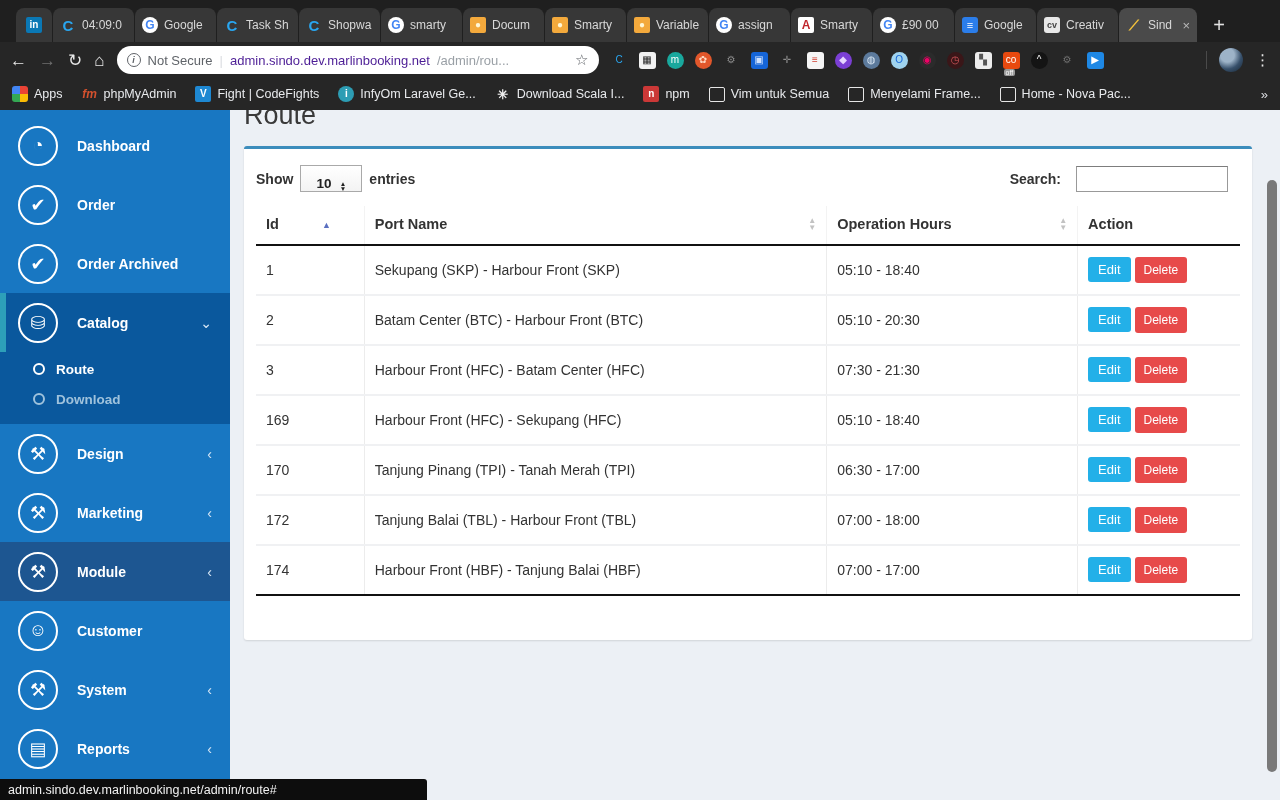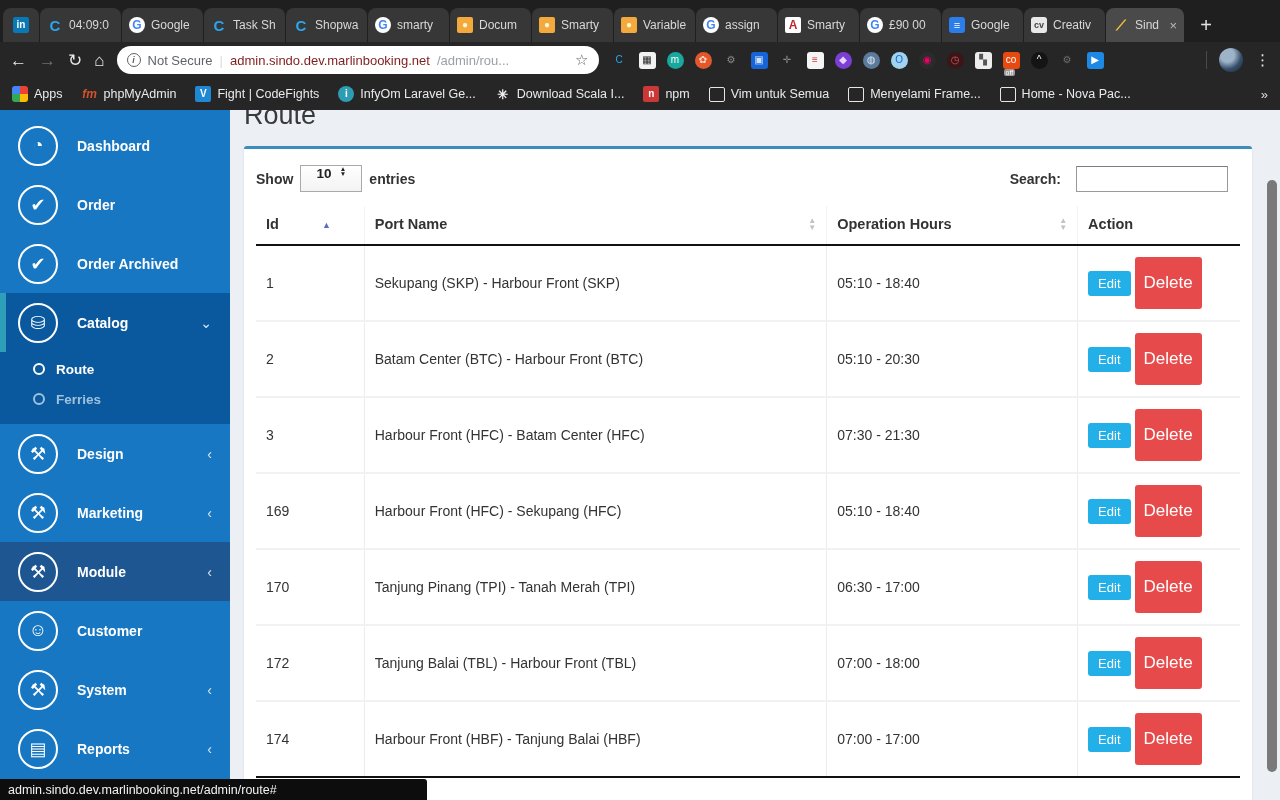--- a/index.html
+++ b/index.html
@@ -1,20 +1,20 @@
 <!DOCTYPE html>
 <html><head>
 <meta charset="utf-8">
 <style>
   * { margin:0; padding:0; box-sizing:border-box; }
   html,body { width:1280px; height:800px; overflow:hidden; }
   body { font-family:"Liberation Sans", sans-serif; background:#ecf0f5; position:relative; }
 
   
-  .tabbar { height:42px; background:#1f1f1f; display:flex; align-items:flex-end; padding-left:3px; }
+  .tabbar { height:42px; background:#1f1f1f; display:flex; align-items:flex-end; padding-left:16px; }
   .tab { height:34px; width:81px; background:#373737; border-radius:8px 8px 0 0; display:flex; align-items:center; gap:6px; padding:0 7px; margin-right:1px; color:#d8d8d8; font-size:12px; overflow:hidden; white-space:nowrap; position:relative; }
   .tab.small { width:36px; justify-content:center; }
   .tab.active { background:#4a4a4a; width:78px; z-index:2; }
   .tab .tlabel { overflow:hidden; white-space:nowrap; flex:1; }
   .tab .tclose { color:#b9b9b9; font-size:13px; }
   .newtab { width:30px; height:30px; margin:0 0 2px 6px; color:#e3e3e3; font-size:20px; display:flex; align-items:center; justify-content:center; border-radius:50%; }
 
   .fav { width:16px; height:16px; min-width:16px; border-radius:3px; display:inline-flex; align-items:center; justify-content:center; font-size:10px; font-weight:bold; line-height:1; }
   .fav-linkedin { background:#0a78b5; color:#fff; border-radius:2px; }
   .fav-clockify { background:transparent; color:#29a6f0; font-size:15px; font-weight:bold; }
@@ -32,21 +32,21 @@
   .fav-infyom { background:#2d9db4; border-radius:50%; color:#fff; font-size:10px; }
   .fav-scala { background:transparent; color:#f0f0f0; font-size:13px; }
 
   .toolbar { height:36px; background:#262626; display:flex; align-items:center; padding:0 10px; gap:12px; }
   .navbtn { color:#e8e8e8; font-size:17px; line-height:1; }
   .navbtn.disabled { color:#6f6f6f; }
   .addressbar { width:482px; height:28px; background:#fff; border-radius:14px; display:flex; align-items:center; padding:0 10px; gap:7px; font-size:13px; }
   .info-i { width:14px; height:14px; border:1.3px solid #5f6368; border-radius:50%; color:#5f6368; font-size:9px; display:flex; align-items:center; justify-content:center; font-style:italic; font-weight:bold; }
   .notsecure { color:#5f6368; }
   .addr-sep { color:#dadce0; }
-  .url-host { color:#7f1d1d; }
+  .url-host { color:#4c1d95; }
   .url-path { color:#9aa0a6; }
   .star { margin-left:auto; color:#5f6368; font-size:15px; }
   .extrow { display:flex; align-items:center; gap:11px; flex:1; justify-content:flex-start; }
   .ext { width:17px; height:17px; display:flex; align-items:center; justify-content:center; font-size:10px; line-height:1; position:relative; }
   .ext .badge-off { position:absolute; bottom:-7px; left:1px; background:#9a9a9a; color:#fff; font-size:7px; padding:0 2px; border-radius:2px; }
   .chrome-sep { width:1px; height:18px; background:#4a4a4a; }
   .avatar { width:24px; height:24px; border-radius:50%; background:radial-gradient(circle at 35% 30%, #9db3c8 0 30%, #37506b 60%, #16222e); }
   .menu-dots { color:#e8e8e8; font-size:15px; letter-spacing:0; }
 
   .bookmarks { height:32px; background:#262626; display:flex; align-items:center; padding:0 12px; gap:19px; color:#e8eaed; font-size:12.5px; }
@@ -72,38 +72,38 @@
   .content { flex:1; overflow:hidden; padding:0 28px 0 14px; position:relative; }
   .page-h1 { font-size:27px; color:#3a3a3a; font-weight:500; margin-top:-11px; line-height:32px; }
 
   .panel { background:#fff; border-top:3px solid #3c8dbc; border-radius:3px; margin-top:15px; box-shadow:0 1px 2px rgba(0,0,0,.12); }
   .panel-head { padding:12px 14px; border-bottom:1px solid #f4f4f4; }
   .btn-create { background:#3c8dbc; color:#fff; border:1px solid #367fa9; border-radius:3px; font-size:14px; padding:7px 15px; font-family:inherit; cursor:pointer; }
   .panel-body { padding:10px 12px 4px 12px; }
 
   .dt-toolbar { display:flex; align-items:center; justify-content:space-between; margin:6px 12px 14px 0; font-size:14px; color:#333; }
   .show-wrap { display:flex; align-items:center; gap:7px; font-weight:bold; }
-  .select-len { width:62px; height:27px; border:1px solid #a9a9a9; border-radius:0; background:linear-gradient(#fff,#f3f3f3); display:inline-flex; align-items:flex-start; justify-content:center; gap:8px; font-size:13.5px; font-weight:bold; color:#222; }
+  .select-len { width:62px; height:27px; border:1px solid #a9a9a9; border-radius:0; background:linear-gradient(#fff,#f3f3f3); display:inline-flex; align-items:flex-end; justify-content:center; gap:8px; font-size:13.5px; font-weight:bold; color:#222; }
   .stepper { display:inline-flex; flex-direction:column; font-size:6.5px; line-height:5px; color:#222; }
   .search-wrap { display:flex; align-items:center; gap:15px; font-weight:bold; }
   .search-input { width:152px; height:26px; border:1px solid #999; border-top-color:#7d7d7d; background:#fff; font-family:inherit; font-size:13px; padding:0 5px; }
 
   table.dt { width:100%; border-collapse:collapse; font-size:14px; color:#333; }
   table.dt th { text-align:left; font-weight:bold; font-size:14.5px; padding:10px 10px 12px 10px; position:relative; border-bottom:2px solid #111; }
   table.dt th .sort-both { position:absolute; right:10px; top:50%; transform:translateY(-55%); display:flex; flex-direction:column; font-size:8px; line-height:7px; color:#c2c2c2; }
   table.dt th .sort-asc { position:absolute; right:auto; left:66px; top:50%; transform:translateY(-50%); font-size:9px; color:#5a6fc0; }
   table.dt td { padding:11px 10px; border-top:2px solid #f0f1f3; border-right:1px solid #ececec; }
   table.dt td:last-child { border-right:none; }
   table.dt th { border-right:1px solid #f3f3f3; }
   table.dt th:last-child { border-right:none; }
   table.dt tr:first-child td { border-top:none; }
   tbody tr:last-child td { border-bottom:2px solid #111; }
   .col-id { width:11%; } .col-name { width:47%; } .col-hours { width:25.5%; } .col-action { width:16.5%; }
   .btn-edit { background:#23b0e8; color:#fff; border:none; border-radius:3px; font-size:13px; padding:5px 10px; font-family:inherit; cursor:pointer; }
-  .btn-del { background:#e74a4a; color:#fff; border:none; border-radius:3px; font-size:17px; padding:16px 9px; margin-left:4px; font-family:inherit; cursor:pointer; }
+  .btn-del { background:#e74a4a; color:#fff; border:none; border-radius:3px; font-size:12px; padding:6px 9px; margin-left:4px; font-family:inherit; cursor:pointer; }
 
   .dt-footer { display:flex; align-items:center; justify-content:space-between; padding:14px 2px 26px 2px; font-size:14px; color:#333; }
 
   .scroll-thumb { position:absolute; right:3px; top:70px; width:10px; height:592px; background:#797979; border-radius:6px; }
 
   .statusbar { position:absolute; left:0; bottom:0; height:21px; width:427px; background:#0d0d0d; color:#f2f2f2; font-size:12.5px; display:flex; align-items:center; padding:0 8px; border-top-right-radius:3px; z-index:5; }
 </style>
 </head>
 <body>
 
@@ -272,21 +272,21 @@
         <span class="slabel">Catalog</span>
         <span class="schev">⌄</span>
       </div>
       <div class="subblock">
         <div class="sub-item">
           <span class="dot"></span>
           <span>Route</span>
         </div>
         <div class="sub-item dim">
           <span class="dot"></span>
-          <span>Ferries</span>
+          <span>Download</span>
         </div>
       </div>
       <div class="side-item">
         <span class="icirc">⚒</span>
         <span class="slabel">Design</span>
         <span class="schev">‹</span>
       </div>
       <div class="side-item">
         <span class="icirc">⚒</span>
         <span class="slabel">Marketing</span>

